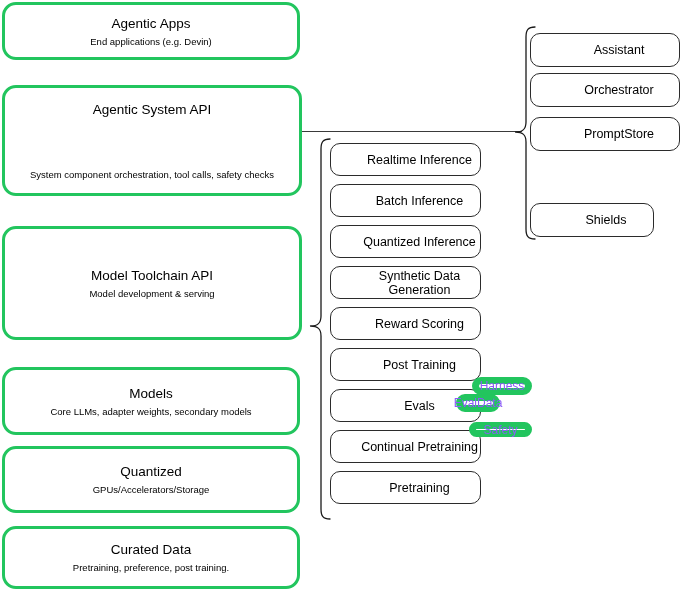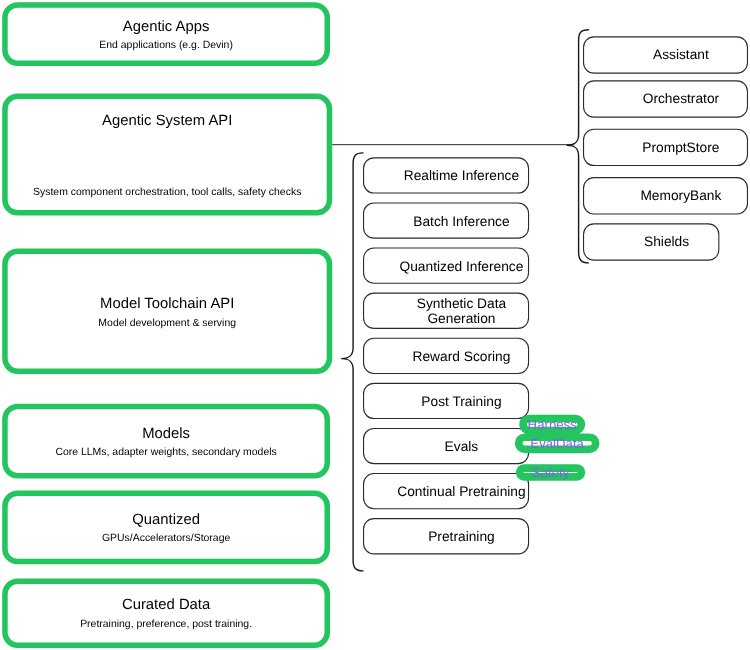--- a/index.html
+++ b/index.html
@@ -15,21 +15,21 @@
     position: relative;
     width: 682px;
     height: 591px;
     background: #ffffff;
     overflow: hidden;
   }
 
   .box {
     position: absolute;
     box-sizing: border-box;
-    border: 5px solid #22c55e;
+    border: 3px solid #22c55e;
     border-radius: 12px;
     background: #ffffff;
     display: flex;
     flex-direction: column;
     align-items: center;
     justify-content: center;
     text-align: center;
     color: #000000;
   }
 
@@ -155,36 +155,33 @@
   <div class="box mid-box" style="left:330px; top:430px; width:151px; height:33px;">
     <span>Continual Pretraining</span>
   </div>
   <div class="box mid-box" style="left:330px; top:471px; width:151px; height:33px;">
     <span>Pretraining</span>
   </div>
 
   <div class="pill" style="left:472px; top:377px; width:60px; height:18px;">
     <span>Harness</span>
   </div>
-  <div class="pill" style="left:468px; top:394px; width:77px; height:18px;">
+  <div class="pill" style="left:456px; top:394px; width:44px; height:18px;">
     <span>EvalData</span>
   </div>
   <div class="pill" style="left:469px; top:422px; width:63px; height:15px;">
     <span>Safety</span>
   </div>
 
   <div class="box right-box" style="left:530px; top:33px; width:150px; height:34px;">
     <span>Assistant</span>
   </div>
   <div class="box right-box" style="left:530px; top:73px; width:150px; height:34px;">
     <span>Orchestrator</span>
   </div>
   <div class="box right-box" style="left:530px; top:117px; width:150px; height:34px;">
     <span>PromptStore</span>
   </div>
-  <div class="box right-box" style="left:530px; top:161px; width:150px; height:34px;">
-    <span>MemoryBank</span>
-  </div>
   <div class="box right-box" style="left:530px; top:203px; width:124px; height:34px;">
     <span>Shields</span>
   </div>
 
 </div>
 
 </body></html>

